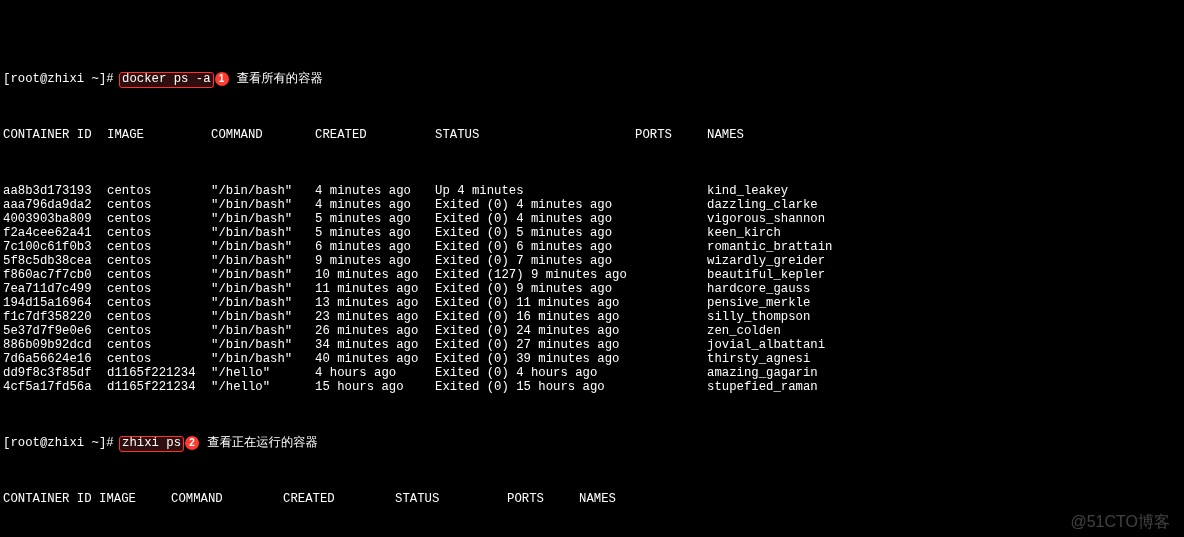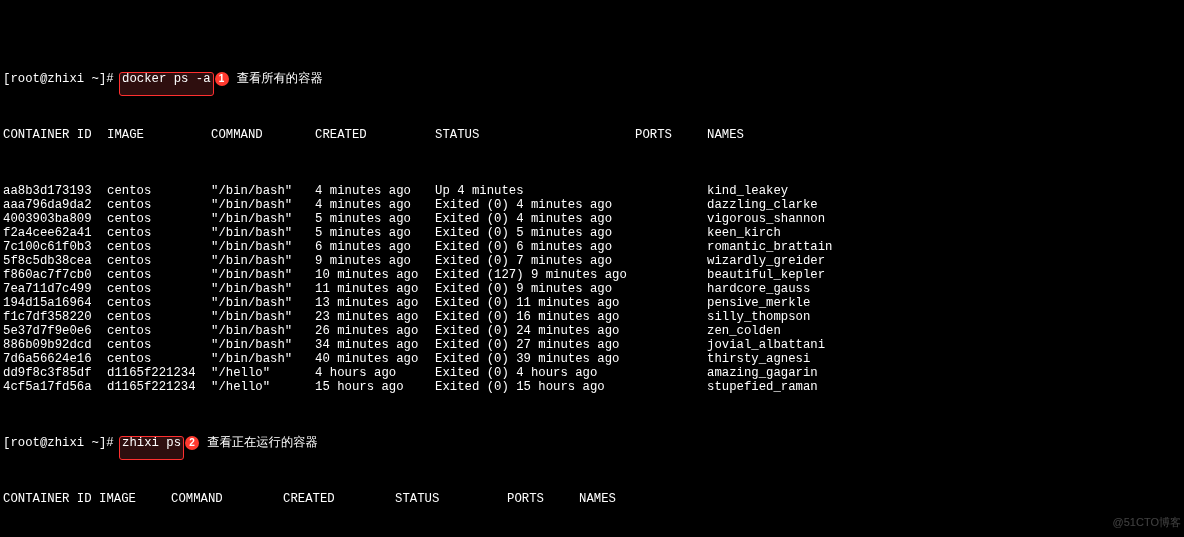--- a/index.html
+++ b/index.html
@@ -32,21 +32,21 @@
   .d-stat  { width: 112px; }
   .d-ports { width: 72px; }
   .d-name  { }
   .hi {
     background: rgba(255,80,80,.18);
     border: 1.5px solid #ff3030;
     border-radius: 3px;
     padding: 0 2px;
     margin: -1.5px -2px;
     display: inline-block;
-    height: 24px;
+    height: 16px;
     line-height: 12px;
   }
   .badge {
     display: inline-block;
     width: 14px; height: 14px;
     background: #ff3a2f;
     color: #fff;
     border-radius: 50%;
     font-size: 10px;
     line-height: 14px;
@@ -55,25 +55,25 @@
     margin-left: 3px;
     font-family: sans-serif;
     font-weight: bold;
   }
   .anno {
     color: #fff;
     margin-left: 8px;
   }
   .watermark {
     position: absolute;
-    right: 3px;
+    right: 14px;
     bottom: 8px;
     color: rgba(255,255,255,.25);
     font-family: sans-serif;
-    font-size: 11px;
+    font-size: 16px;
   }
 </style>
 </head>
 <body>
 
 
 
 
 <div class="row"><span>[root@zhixi ~]# </span><span class="hi">docker ps -a</span><span class="badge">1</span><span class="anno">查看所有的容器</span></div>
 

